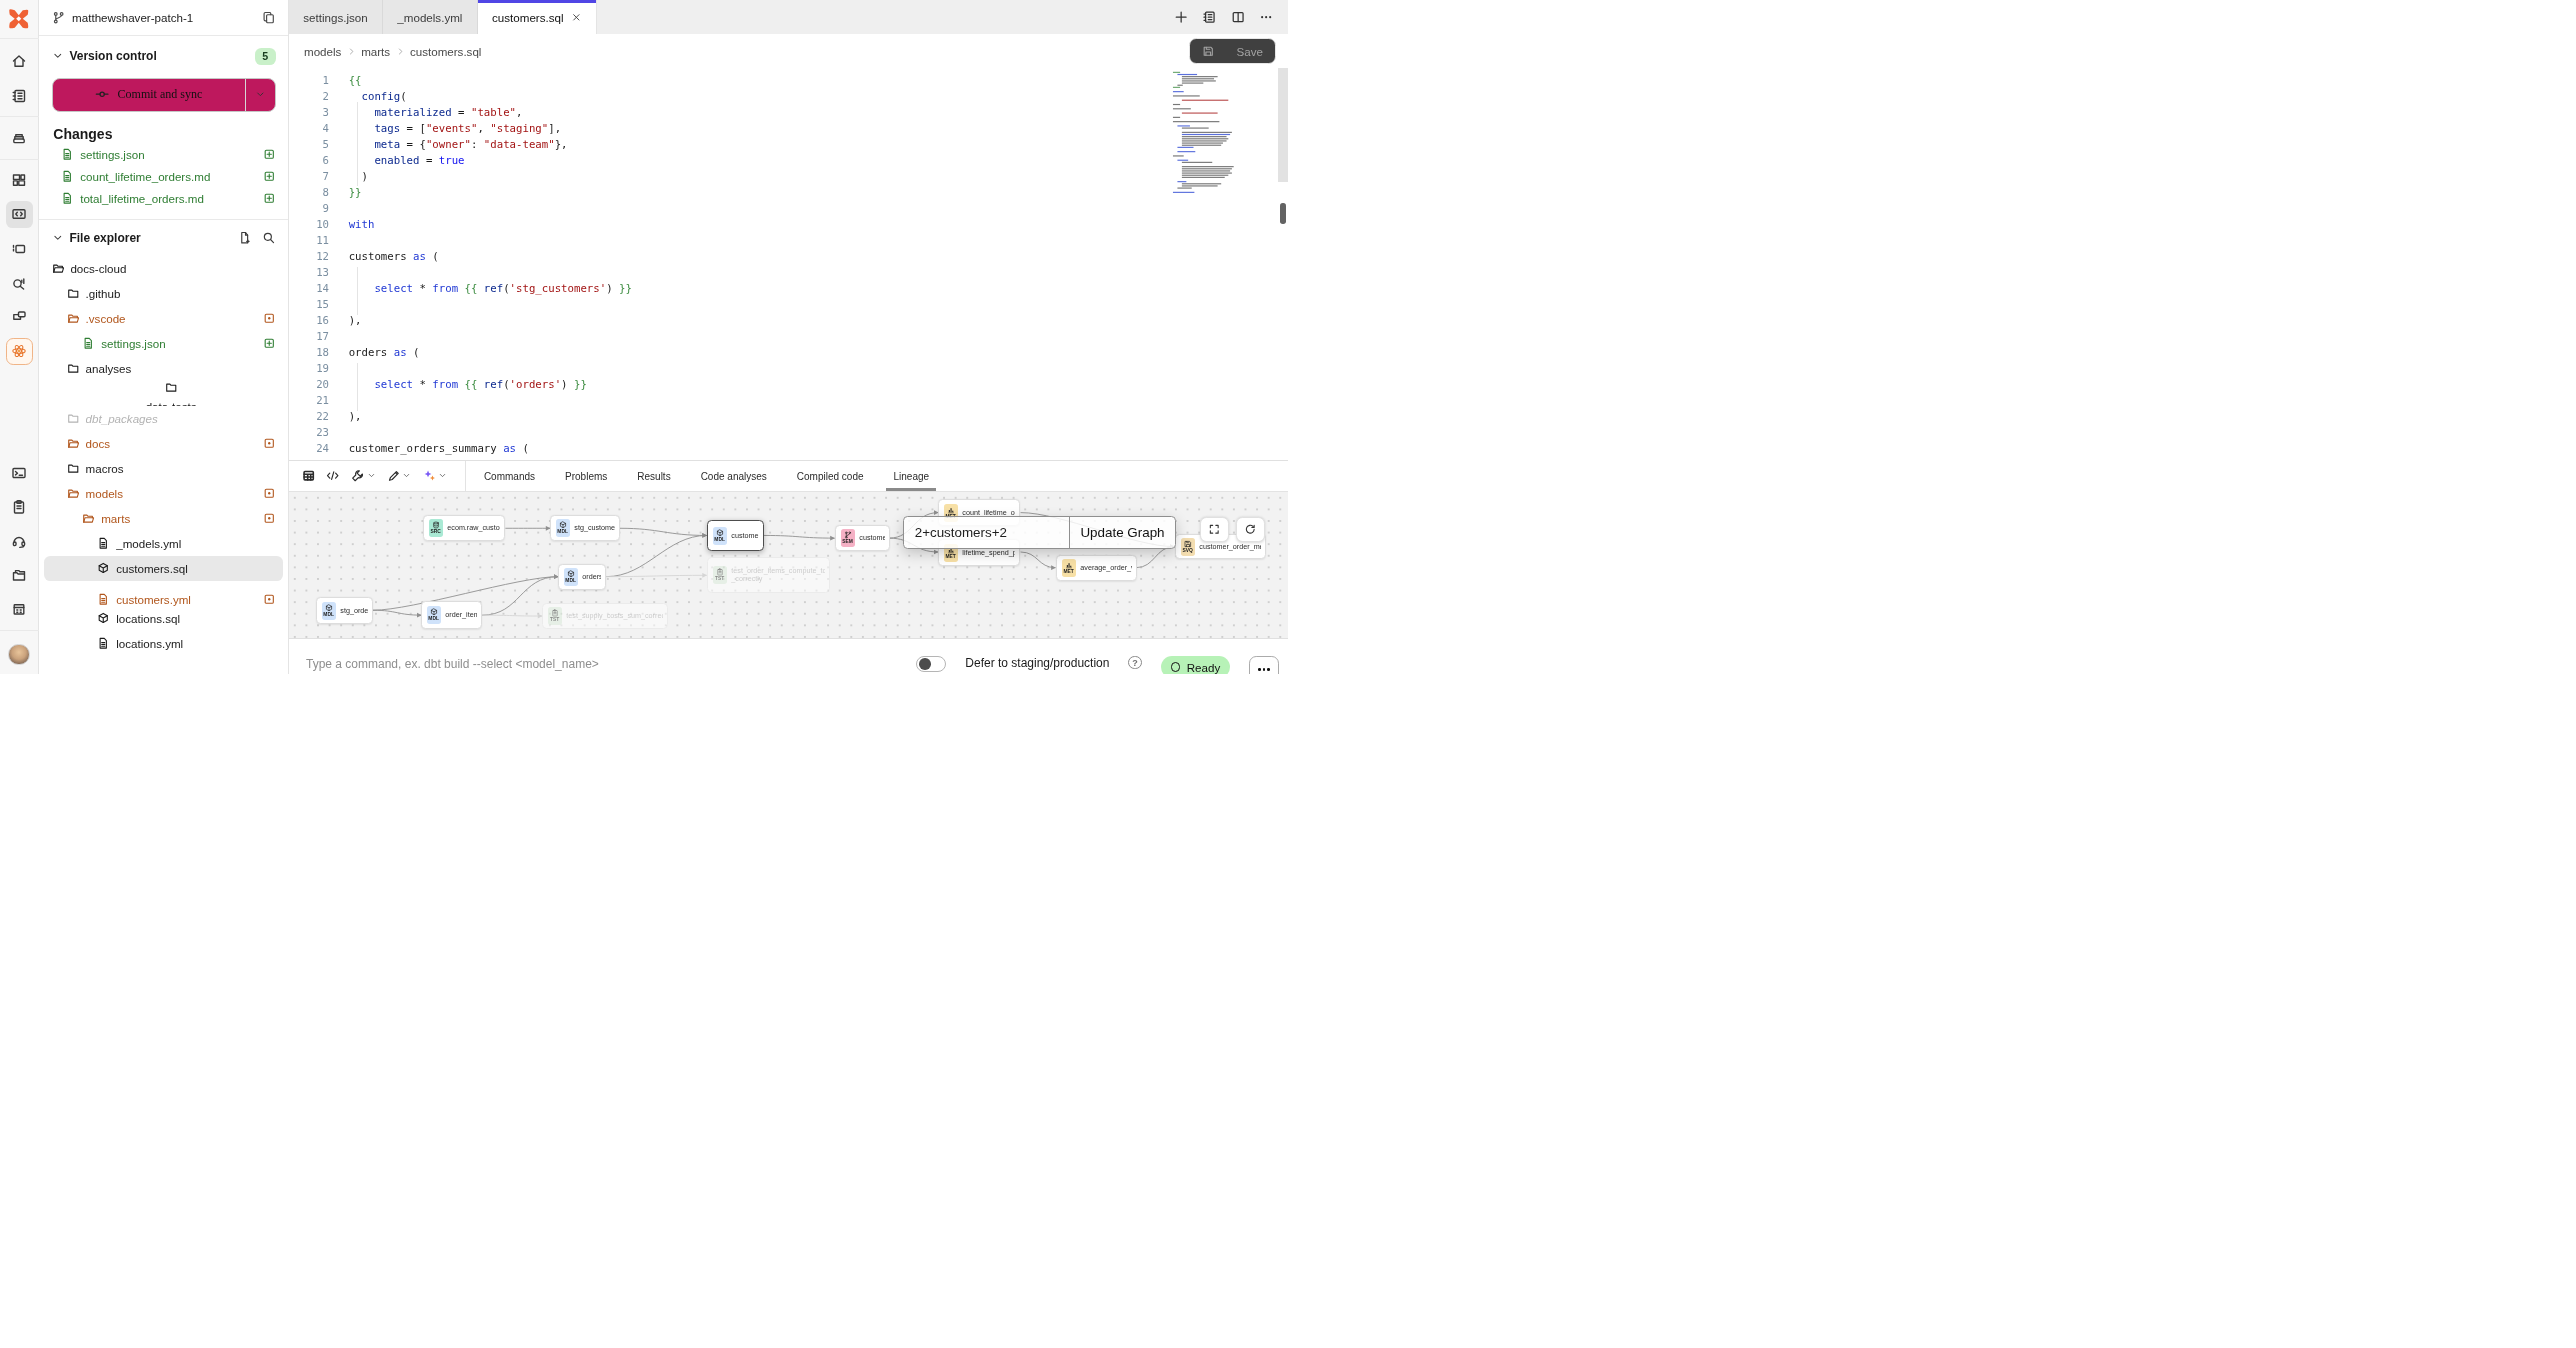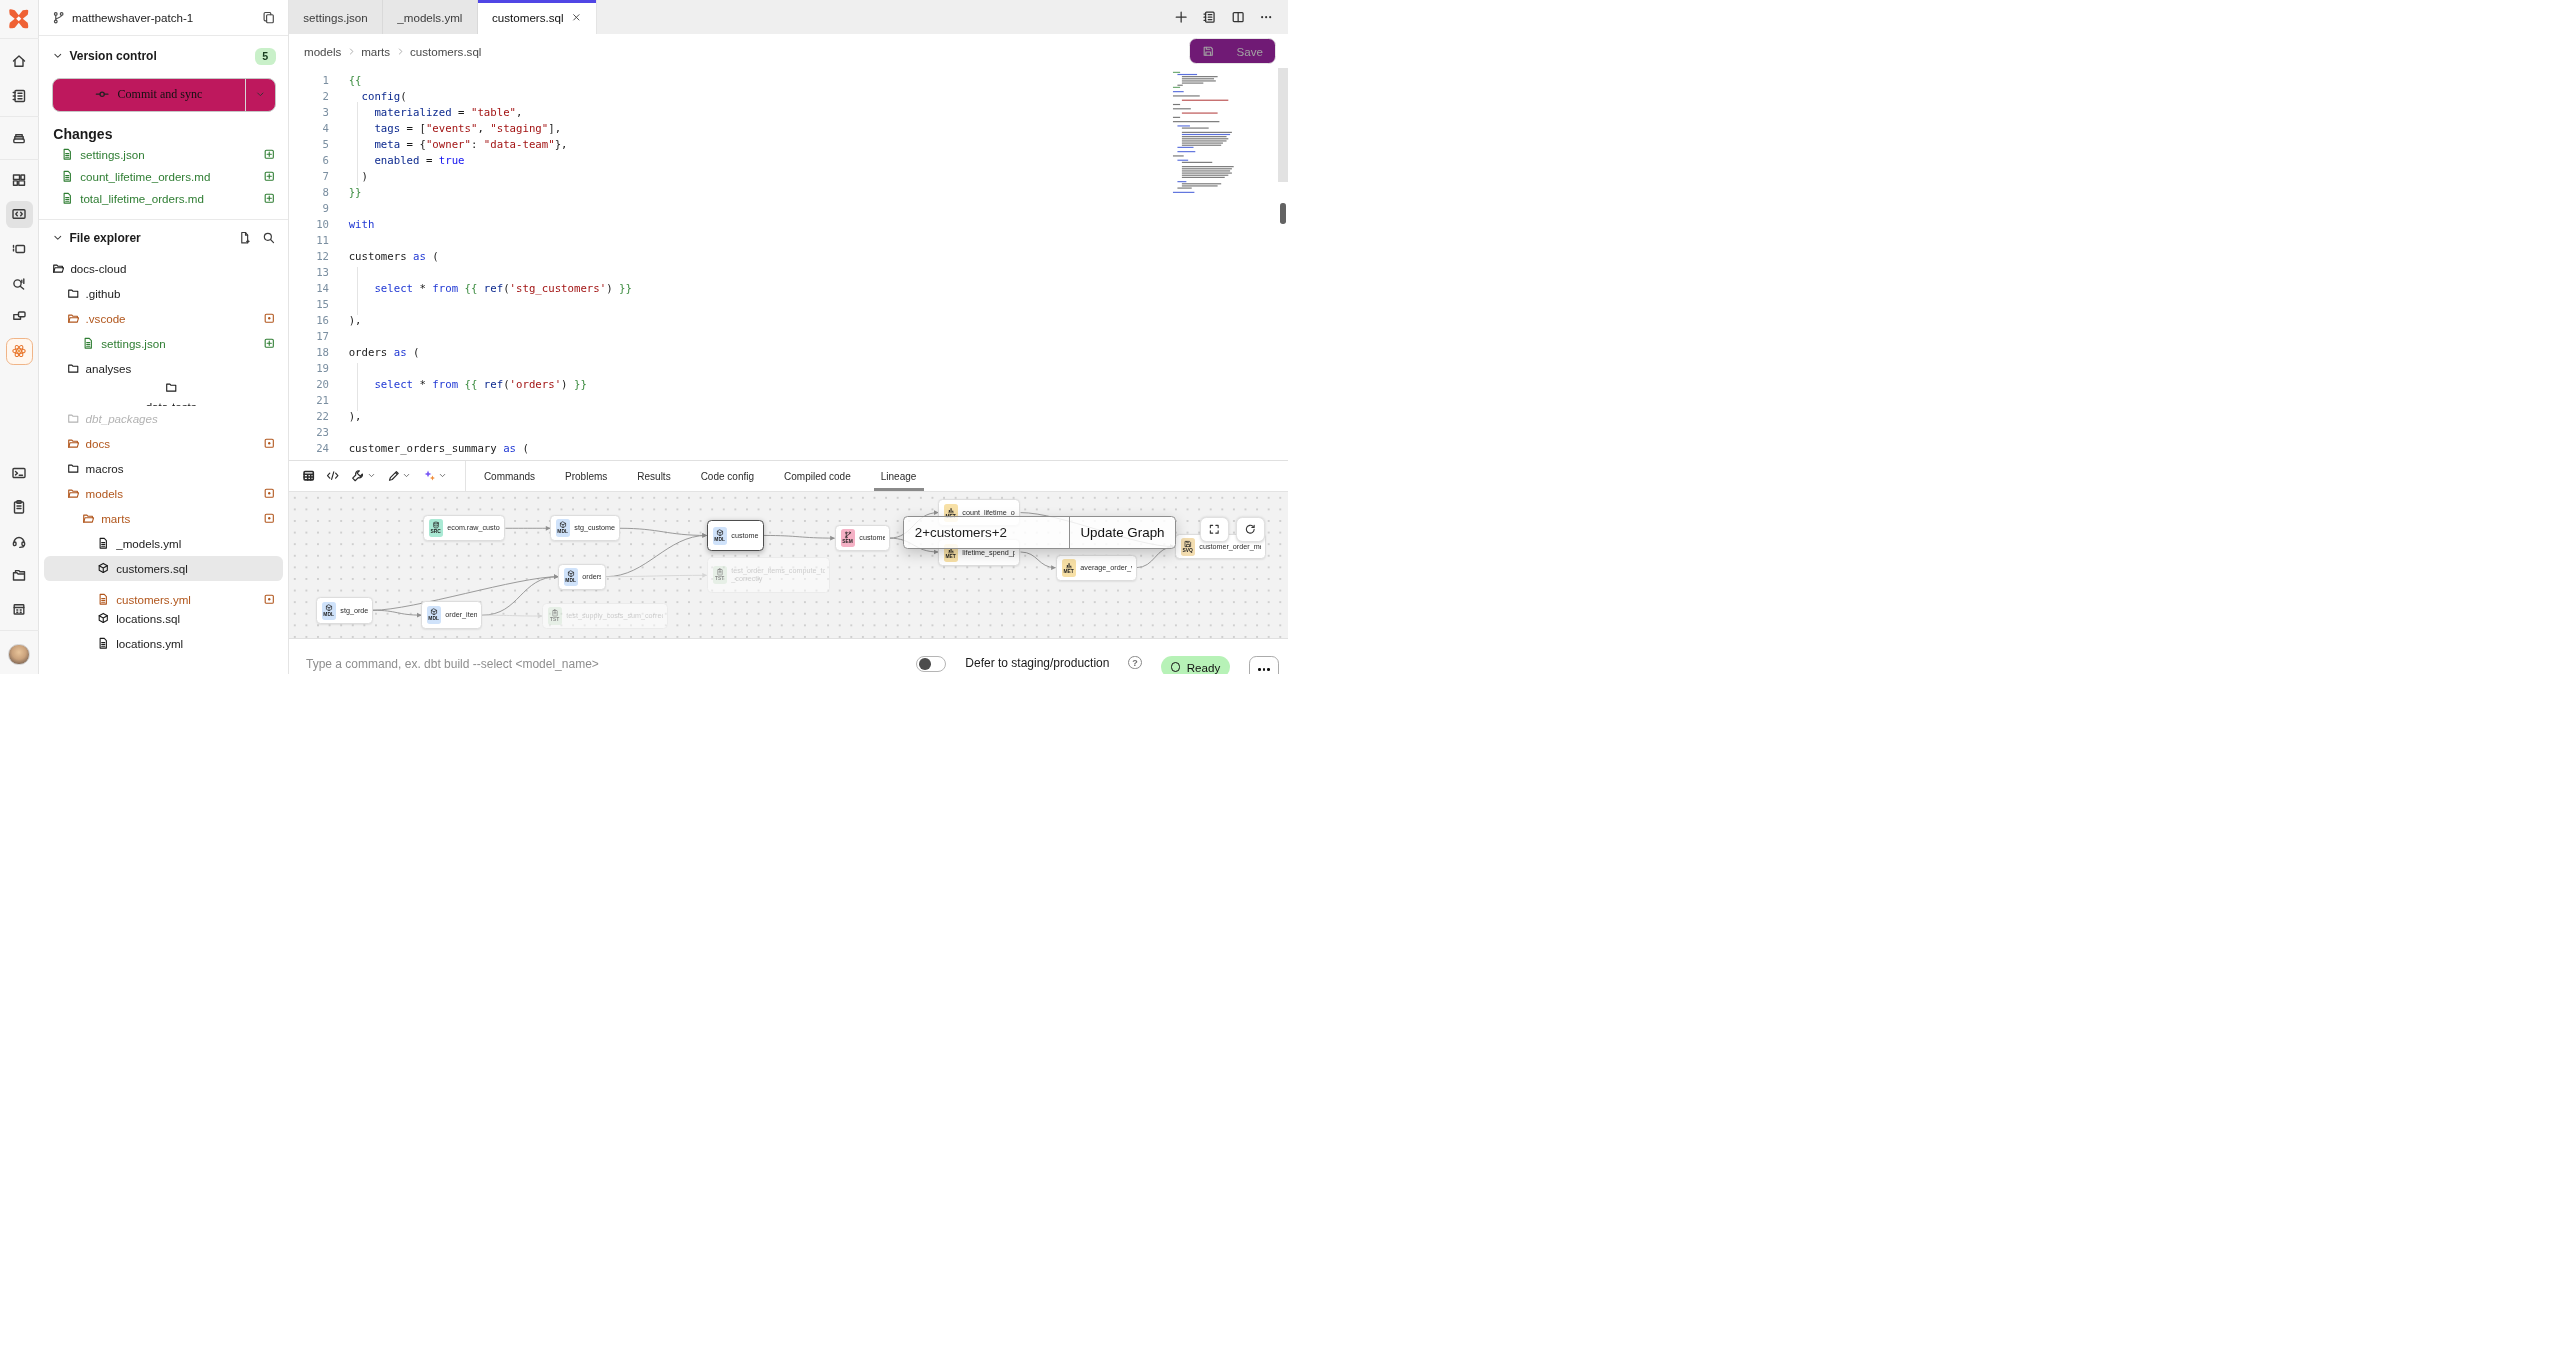--- a/index.html
+++ b/index.html
@@ -57,21 +57,21 @@
   #tabbar{height:34px;background:#efefef;display:flex;align-items:stretch;border-bottom:0;}
   .etab{display:flex;align-items:center;gap:7.2px;padding:0 14.3px;font-size:11.6px;color:#3c3c3c;background:#e7e7e7;border-right:0.9px solid #d9d9d9;cursor:pointer;position:relative;}
   .etab.active{background:#fff;color:#111;border-right:0.9px solid #e4e4e4;}
   .etab.active::before{content:"";position:absolute;left:0;right:0;top:0;height:2.7px;background:#5046e5;}
   .etab .close{width:10.7px;height:10.7px;color:#444;}
   #tab-actions{margin-left:auto;display:flex;align-items:center;gap:14.3px;padding:0 14.3px;color:#333;}
   #tab-actions svg{width:14.3px;height:14.3px;cursor:pointer;}
   #crumbrow{height:34px;background:#fff;display:flex;align-items:center;padding:0 12.5px 0 15px;}
   #breadcrumb{display:flex;align-items:center;gap:5.4px;font-size:11.6px;color:#4a4a4a;}
   #breadcrumb .sep{color:#9a9a9a;width:9px;height:9px;}
-  #save-btn{margin-left:auto;display:flex;align-items:center;gap:22px;background:#701a75;border:0.9px solid #e7e7e7;border-radius:7.2px;padding:5.4px 11.6px;font-size:11.6px;color:#a3a3a3;cursor:default;}
+  #save-btn{margin-left:auto;display:flex;align-items:center;gap:22px;background:#404040;border:0.9px solid #e7e7e7;border-radius:7.2px;padding:5.4px 11.6px;font-size:11.6px;color:#a3a3a3;cursor:default;}
   #save-btn svg{width:12.5px;height:12.5px;}
 
   #code{position:relative;height:392px;background:#fff;overflow:hidden;font-family:"DejaVu Sans Mono",monospace;}
   #code-lines{position:absolute;left:0;top:5.4px;right:0;}
   .cl{display:flex;height:16px;line-height:16px;font-size:10.7px;white-space:pre;}
   .cl .ln{width:40px;text-align:right;color:#7b8fa1;flex:0 0 auto;padding-right:0;}
   .cl .ct{padding-left:19.7px;color:#1b1b1b;}
   .tk-p{color:#1b1b1b;}.tk-k{color:#2038d4;}.tk-i{color:#0d2a8f;}.tk-s{color:#a31515;}.tk-j{color:#3c8c40;}.tk-b{color:#1414f0;}
   .guide{position:absolute;width:0.9px;background:#e4e4e4;left:68px;}
   #minimap{position:absolute;top:1.8px;right:20.6px;width:97px;height:125px;}
@@ -722,21 +722,21 @@
                 <path d="M4 6l4 4 4-4"></path>
               </svg>
             </span>
           </span>
       </div>
       <div class="ptool-sep"></div>
       <div id="panel-tab-list">
           <div class="ptab">Commands</div>
           <div class="ptab">Problems</div>
           <div class="ptab">Results</div>
-          <div class="ptab">Code config</div>
+          <div class="ptab">Code analyses</div>
           <div class="ptab">Compiled code</div>
           <div class="ptab active">Lineage</div>
         </div>
     </div>
 
     <div id="lineage">
       <svg id="edges" viewBox="0 0 1117 163" preserveAspectRatio="none">
         <defs>
           <marker id="arr" viewBox="0 0 8 8" refX="7" refY="4" markerWidth="6" markerHeight="6" orient="auto-start-reverse">
               <path d="M0.5 0.5L7.5 4L0.5 7.5z" fill="#8f8f8f"></path>

